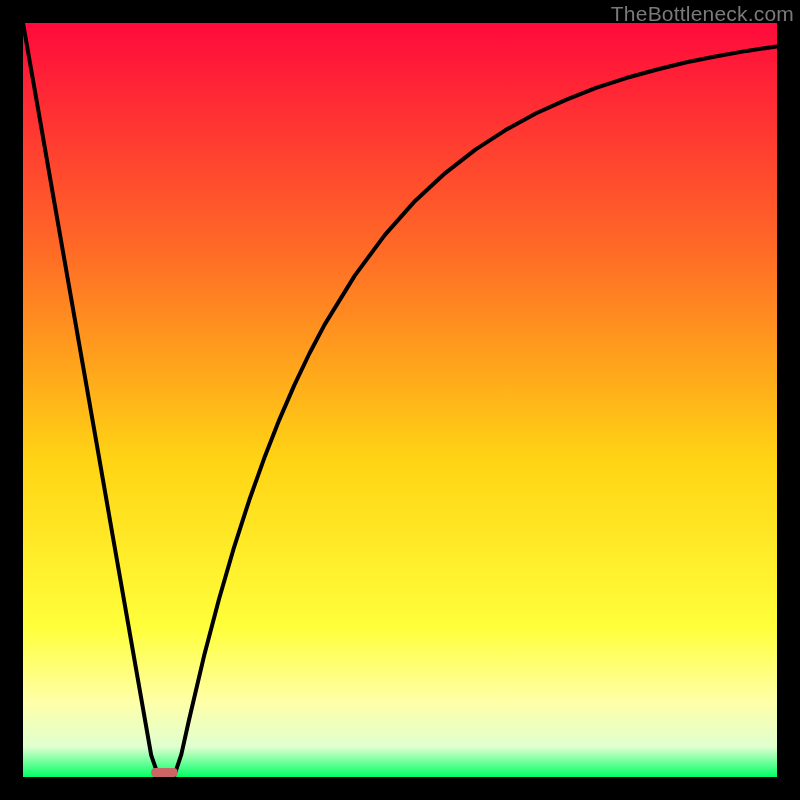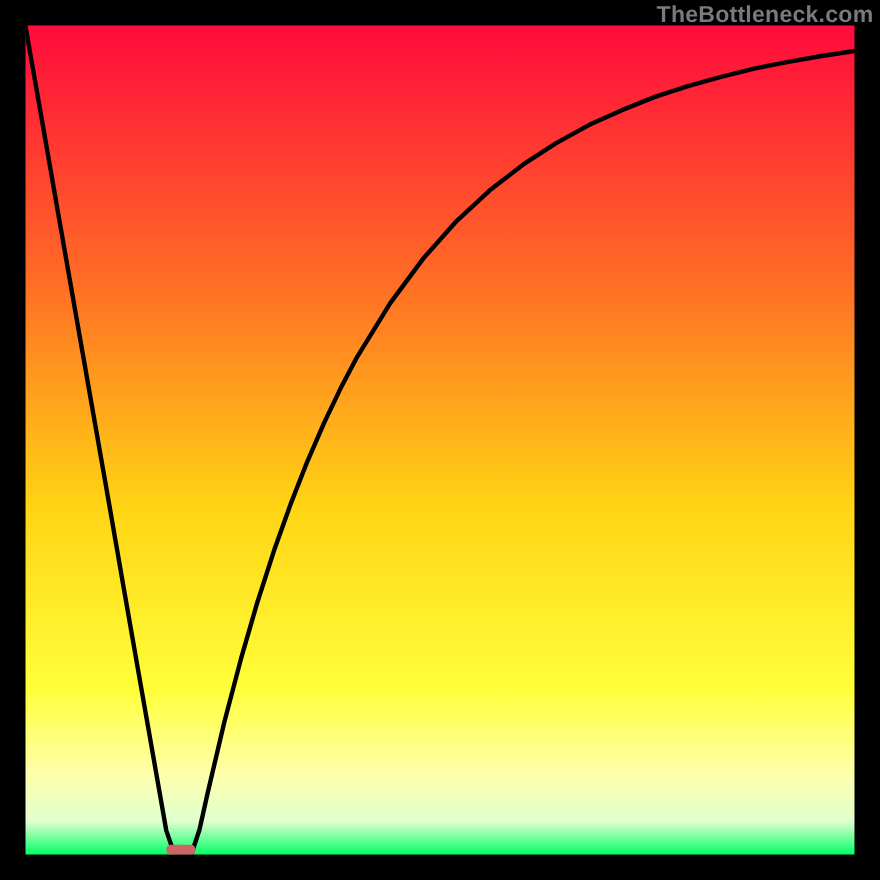--- a/index.html
+++ b/index.html
@@ -25,21 +25,21 @@
     top: 0;
     width: 754px;
     height: 754px;
   }
   .watermark {
     position: absolute;
     top: 2px;
     right: 6px;
     color: #7a7a7a;
     font-size: 21px;
-    font-weight: 700;
+    font-weight: 400;
     letter-spacing: 0.2px;
     user-select: none;
   }
 </style>
 </head>
 <body>
 
 <div class="frame">
   <svg class="plot" viewBox="0 0 754 754" preserveAspectRatio="none">
     <defs>

